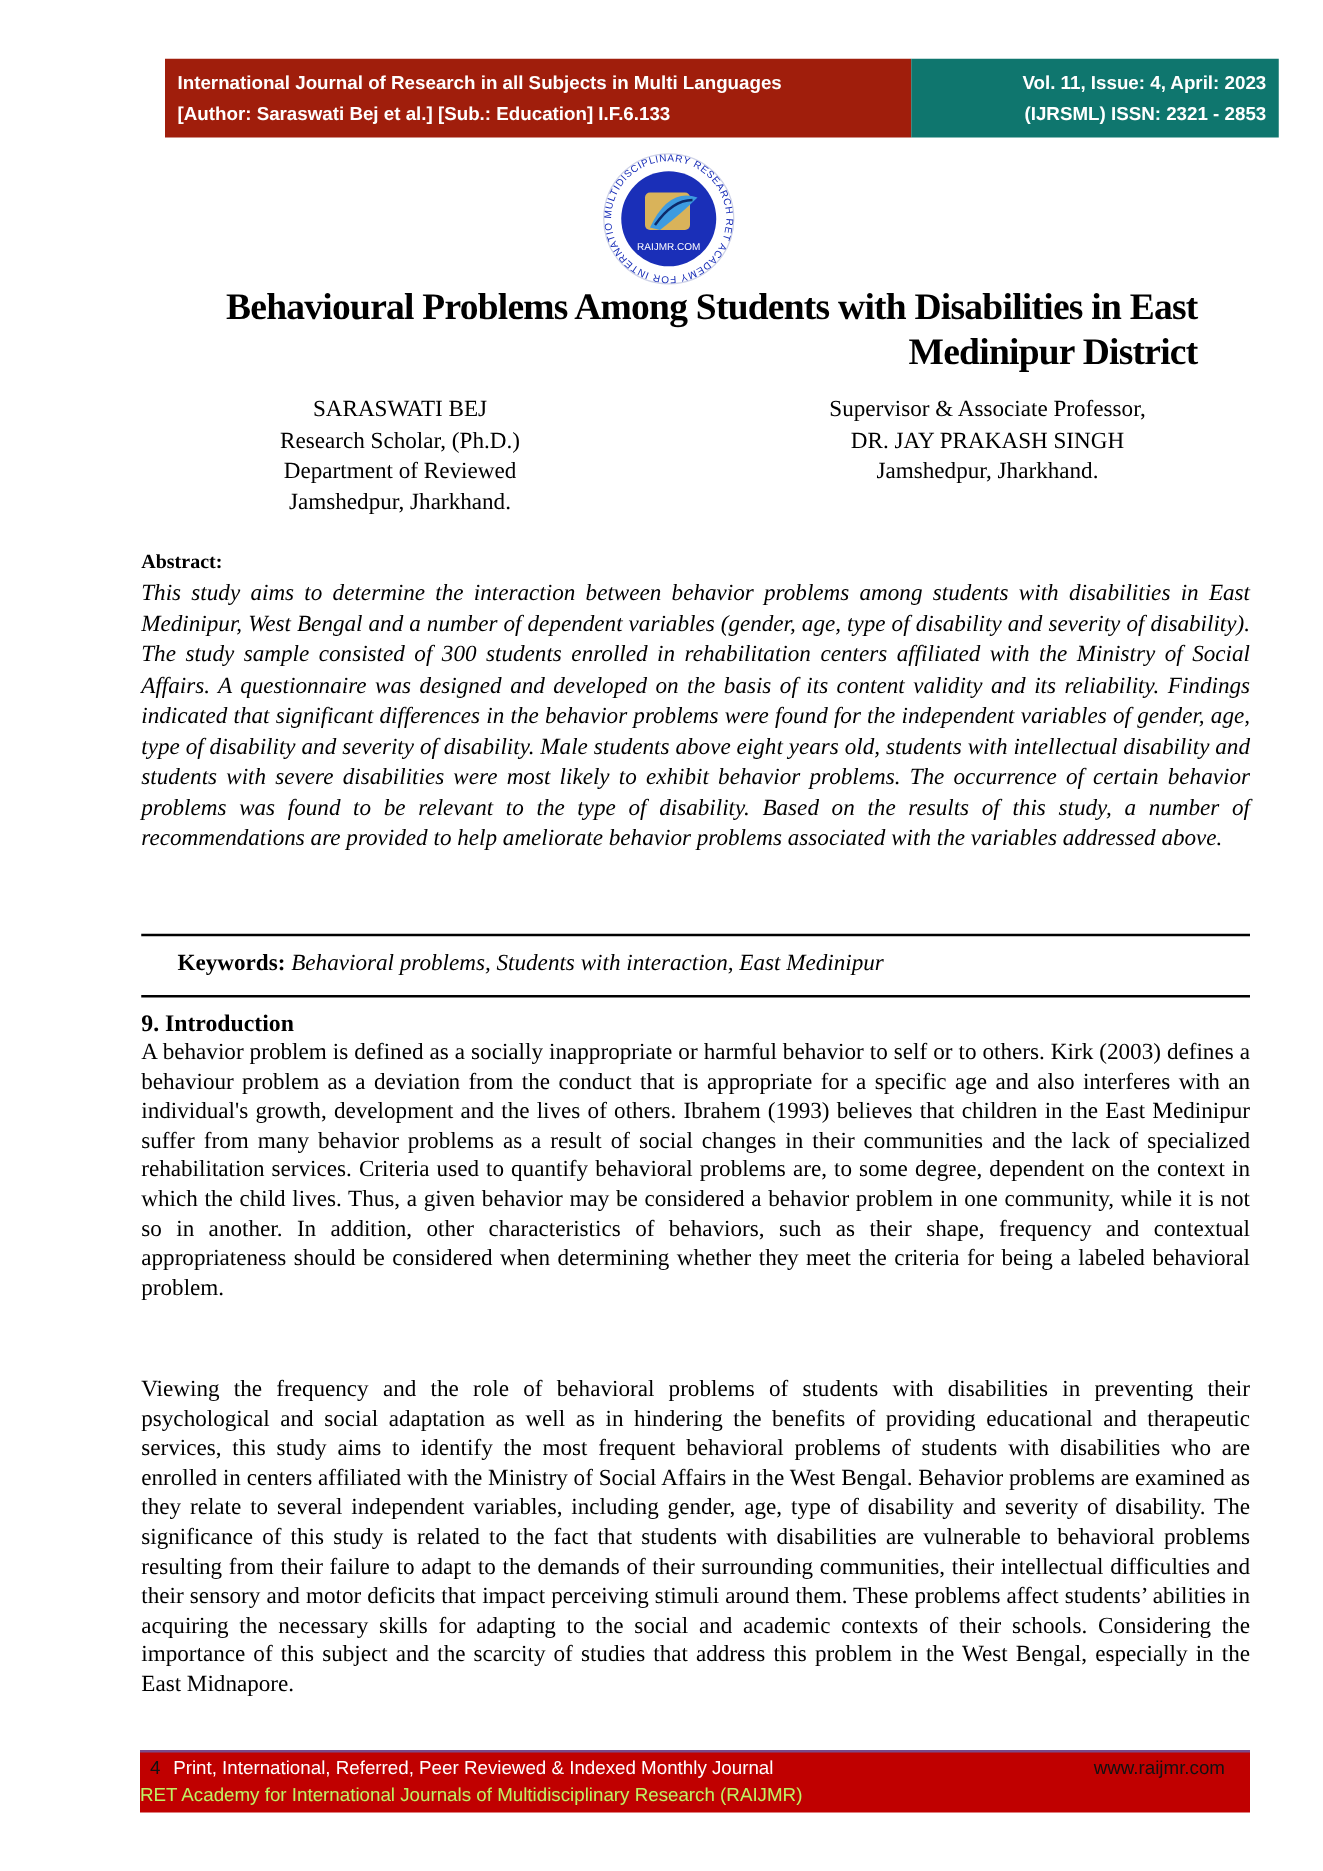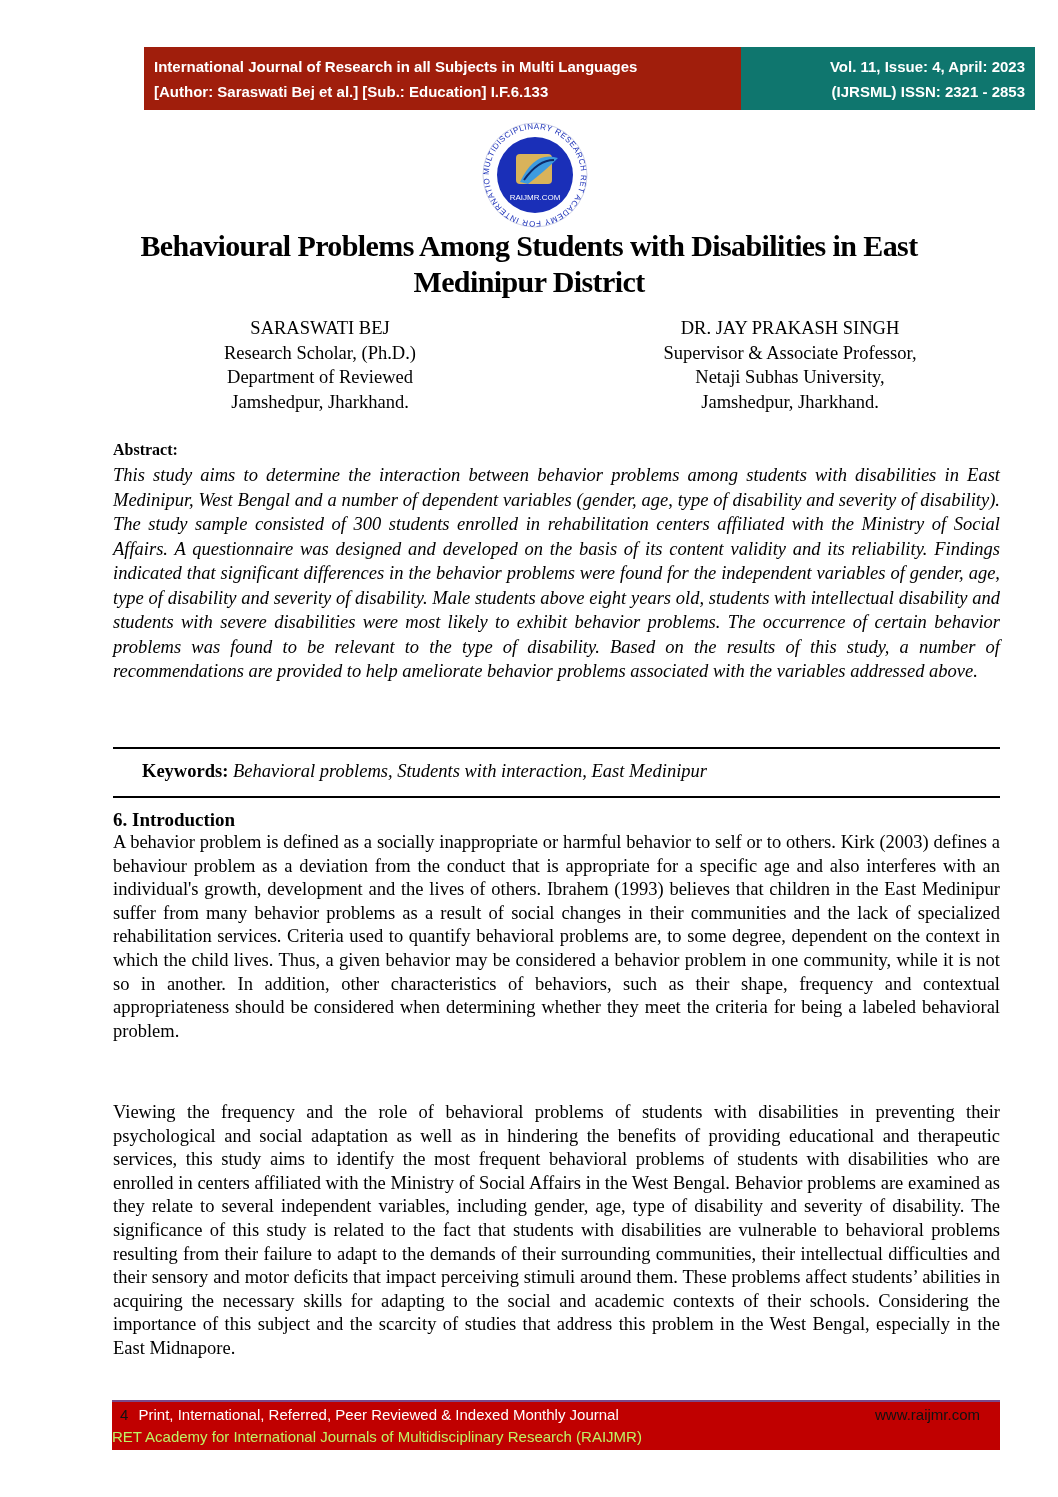--- a/index.html
+++ b/index.html
@@ -1,25 +1,25 @@
 <!DOCTYPE html>
 <html><head>
   <meta charset="utf-8">
   <style>
     html, body { margin: 0; padding: 0; background: #ffffff; }
     body { width: 1058px; height: 1497px; position: relative; overflow: hidden; font-family: "Liberation Serif", serif; color: #000; }
 
-    .hdr { position: absolute; left: 116px; top: 47px; width: 891px; height: 63px; display: flex; padding-left: 28px; }
+    .hdr { position: absolute; left: 104px; top: 47px; width: 891px; height: 63px; display: flex; padding-left: 28px; }
     .hdr-left { background: #a01e0c; width: 597px; height: 100%; box-sizing: border-box; padding: 7px 0 0 10px; }
     .hdr-right { background: #0f766e; flex: 1; height: 100%; box-sizing: border-box; padding: 7px 10px 0 0; text-align: right; }
     .hdr-line { color: #fff; font-family: "Liberation Sans", sans-serif; font-weight: bold; font-size: 15px; line-height: 25px; white-space: nowrap; }
 
     .logo { position: absolute; left: 480px; top: 120px; width: 110px; height: 110px; }
 
-    .title { position: absolute; left: 100px; top: 228px; width: 858px; text-align: center; font-weight: bold; font-size: 30px; line-height: 36px; letter-spacing: -0.6px; }
+    .title { position: absolute; left: 100px; top: 228px; width: 858px; text-align: right; font-weight: bold; font-size: 30px; line-height: 36px; letter-spacing: -0.6px; }
 
     .author { position: absolute; top: 316px; text-align: center; font-size: 18.5px; line-height: 24.5px; }
     .author.a1 { left: 180px; width: 280px; }
     .author.a2 { left: 620px; width: 340px; }
 
     .abs-head { position: absolute; left: 113px; top: 441px; font-weight: bold; font-size: 16px; }
     .abs-body { position: absolute; left: 113px; top: 463px; width: 887px; font-style: italic; font-size: 18.5px; line-height: 24.5px; text-align: justify; }
 
     .rule { position: absolute; left: 113px; width: 887px; height: 0; border-top: 2.5px solid #000; }
     .rule.r1 { top: 747px; }
@@ -74,37 +74,36 @@
 
 <div class="title">Behavioural Problems Among Students with Disabilities in East Medinipur District</div>
 
 <div class="author a1">
   <div>SARASWATI BEJ</div>
   <div>Research Scholar, (Ph.D.)</div>
   <div>Department of Reviewed</div>
   <div>Jamshedpur, Jharkhand.</div>
 </div>
 <div class="author a2">
+  <div>Supervisor &amp; Associate Professor,</div>
   <div>DR. JAY PRAKASH SINGH</div>
-  <div>Supervisor &amp; Associate Professor,</div>
-  <div>Netaji Subhas University,</div>
   <div>Jamshedpur, Jharkhand.</div>
 </div>
 
 <div class="abs-head">Abstract:</div>
 <div class="abs-body">This study aims to determine the interaction between behavior problems among students with disabilities in East Medinipur, West Bengal and a number of dependent variables (gender, age, type of disability and severity of disability). The study sample consisted of 300 students enrolled in rehabilitation centers affiliated with the Ministry of Social Affairs. A questionnaire was designed and developed on the basis of its content validity and its reliability. Findings indicated that significant differences in the behavior problems were found for the independent variables of gender, age, type of disability and severity of disability. Male students above eight years old, students with intellectual disability and students with severe disabilities were most likely to exhibit behavior problems. The occurrence of certain behavior problems was found to be relevant to the type of disability. Based on the results of this study, a number of recommendations are provided to help ameliorate behavior problems associated with the variables addressed above.</div>
 
 <div class="rule r1"></div>
 <div class="kw">
   <span class="kw-label">Keywords:</span>
   <span class="kw-val">Behavioral problems, Students with interaction, East Medinipur</span>
 </div>
 <div class="rule r2"></div>
 
-<div class="sec-head">6. Introduction</div>
+<div class="sec-head">9. Introduction</div>
 <div class="para p1">A behavior problem is defined as a socially inappropriate or harmful behavior to self or to others. Kirk (2003) defines a behaviour problem as a deviation from the conduct that is appropriate for a specific age and also interferes with an individual's growth, development and the lives of others. Ibrahem (1993) believes that children in the East Medinipur suffer from many behavior problems as a result of social changes in their communities and the lack of specialized rehabilitation services. Criteria used to quantify behavioral problems are, to some degree, dependent on the context in which the child lives. Thus, a given behavior may be considered a behavior problem in one community, while it is not so in another. In addition, other characteristics of behaviors, such as their shape, frequency and contextual appropriateness should be considered when determining whether they meet the criteria for being a labeled behavioral problem.</div>
 <div class="para p2">Viewing the frequency and the role of behavioral problems of students with disabilities in preventing their psychological and social adaptation as well as in hindering the benefits of providing educational and therapeutic services, this study aims to identify the most frequent behavioral problems of students with disabilities who are enrolled in centers affiliated with the Ministry of Social Affairs in the West Bengal. Behavior problems are examined as they relate to several independent variables, including gender, age, type of disability and severity of disability. The significance of this study is related to the fact that students with disabilities are vulnerable to behavioral problems resulting from their failure to adapt to the demands of their surrounding communities, their intellectual difficulties and their sensory and motor deficits that impact perceiving stimuli around them. These problems affect students’ abilities in acquiring the necessary skills for adapting to the social and academic contexts of their schools. Considering the importance of this subject and the scarcity of studies that address this problem in the West Bengal, especially in the East Midnapore.</div>
 
 <div class="ftr">
   <div class="ftr-row1">
     <span class="ftr-page">4</span>
     <span class="ftr-text1">Print, International, Referred, Peer Reviewed &amp; Indexed Monthly Journal</span>
     <span class="ftr-url">www.raijmr.com</span>
   </div>
   <div class="ftr-row2">RET Academy for International Journals of Multidisciplinary Research (RAIJMR)</div>

